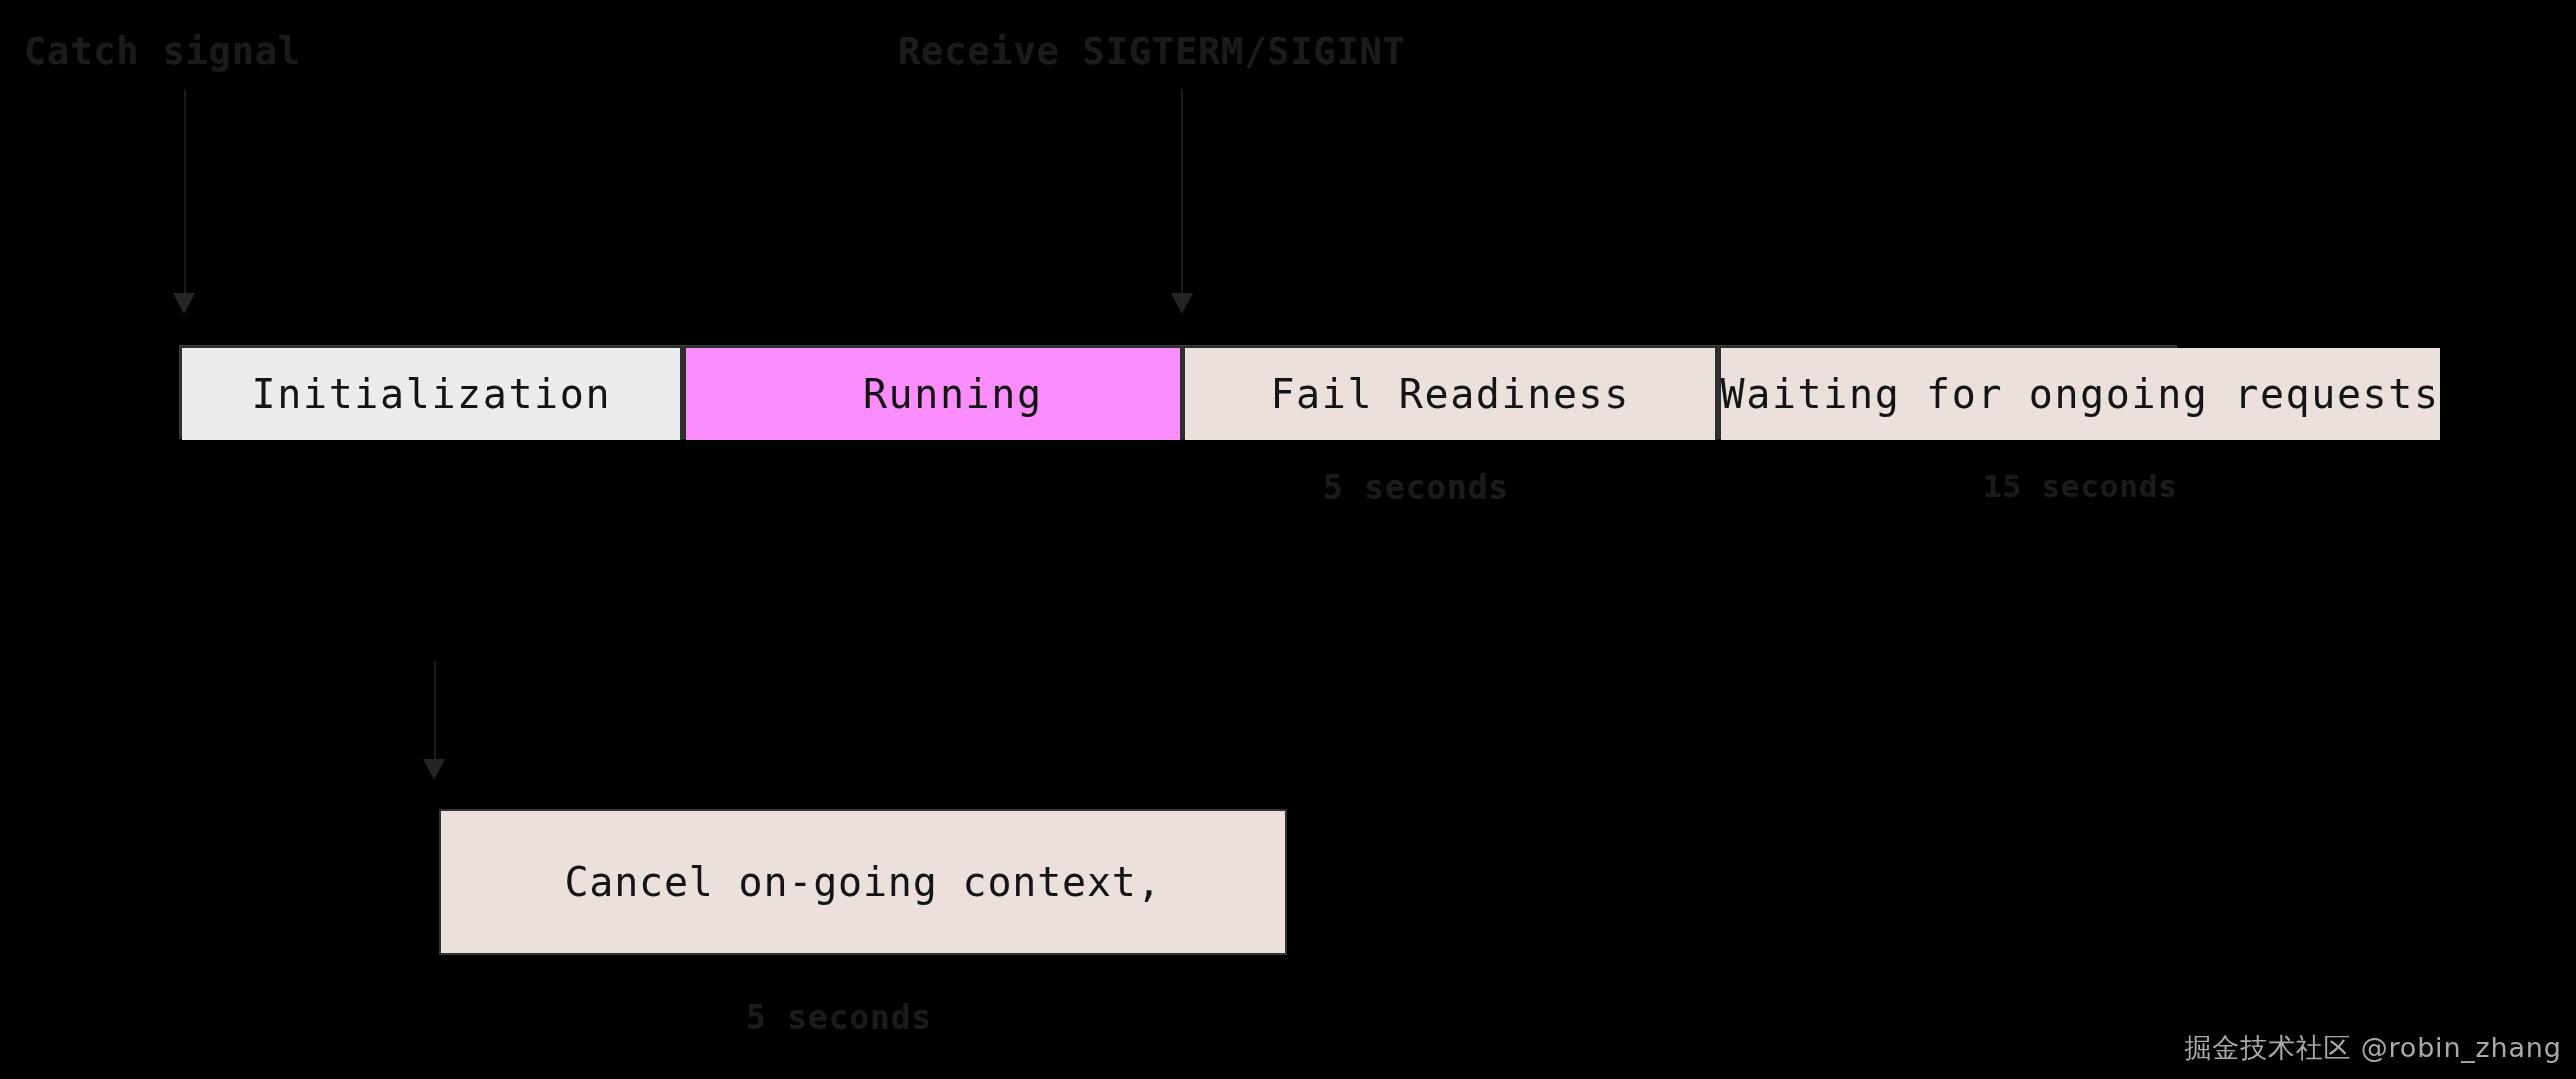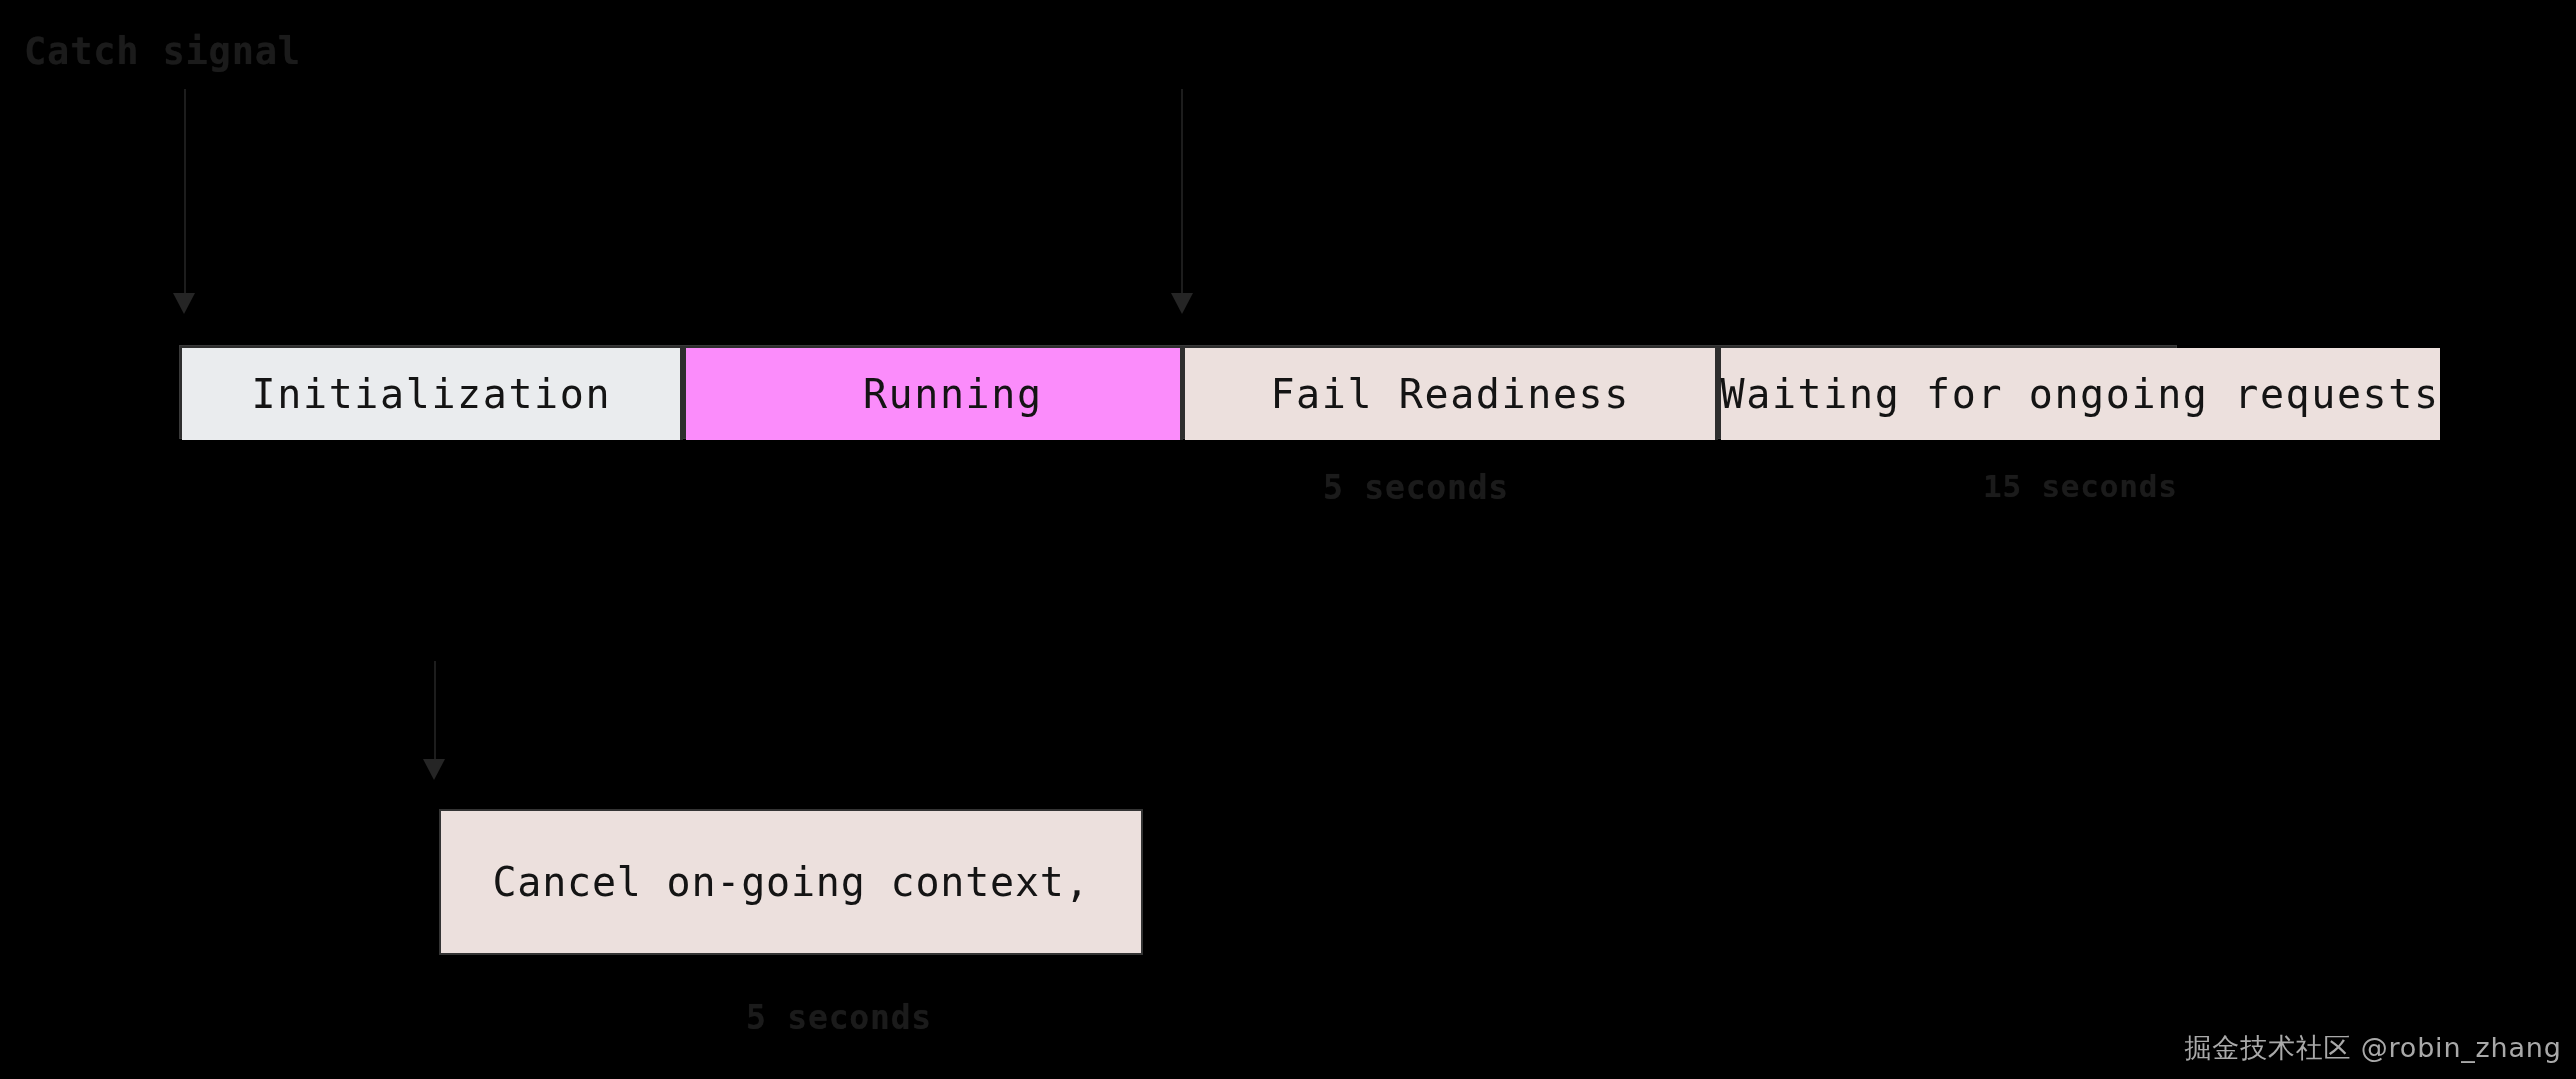--- a/index.html
+++ b/index.html
@@ -89,21 +89,21 @@
   #seg-init    { flex: 0 0 501px;  background: #eaecee; }
   #seg-running { flex: 0 0 497px;  background: #fb8cfb; padding-left: 40px; }
   #seg-fail    { flex: 0 0 533px;  background: #ece0dd; }
   #seg-waiting { flex: 1 1 auto;   background: #ece0dd; }
 
   
   #cancel-box {
     position: absolute;
     left: 439px;
     top: 809px;
-    width: 704px;
+    width: 848px;
     height: 146px;
     background: #ece0dd;
     border: 2.4px solid #343434;
     box-sizing: border-box;
     display: flex;
     flex-direction: column;
     align-items: center;
     justify-content: center;
     color: #141414;
     font-family: "DejaVu Sans Mono", "Liberation Mono", monospace;
@@ -126,20 +126,21 @@
     white-space: nowrap;
   }
 </style>
 </head>
 <body>
 
 <div id="canvas">
 
   <div class="dim-label" id="lbl-catch-signal">Catch signal</div>
 
+  <div class="dim-label" id="lbl-receive-signal">Receive SIGTERM/SIGINT</div>
 
   <div class="vline" id="vline-catch"></div>
   <div class="arrowhead" id="arrow-catch"></div>
 
   <div class="vline" id="vline-receive"></div>
   <div class="arrowhead" id="arrow-receive"></div>
 
   <div id="timeline">
     <div class="seg" id="seg-init">Initialization</div>
     <div class="seg" id="seg-running">Running</div>

